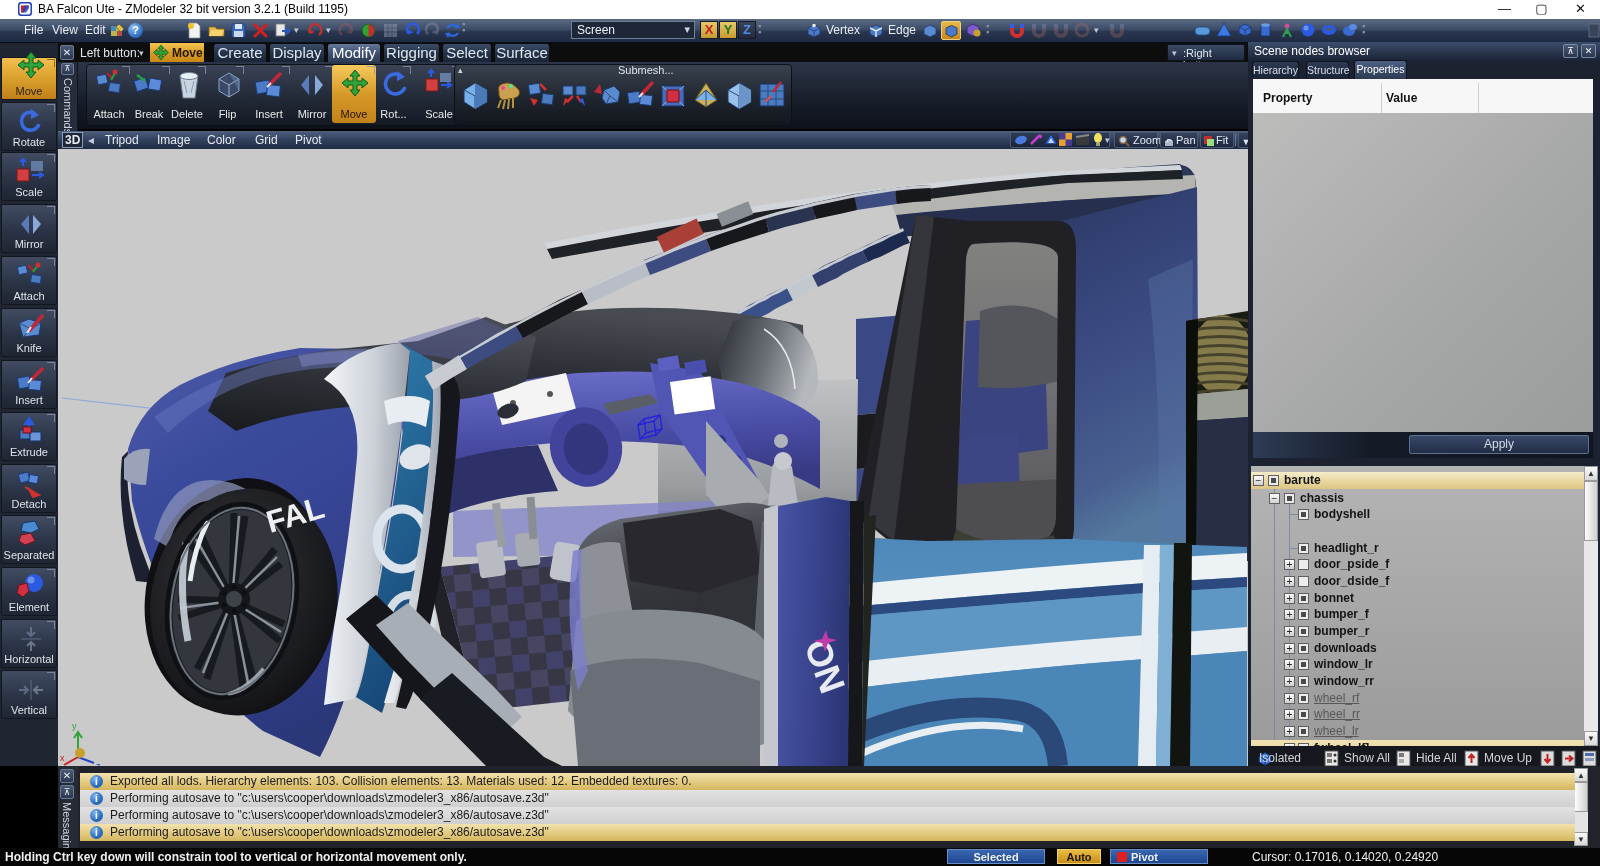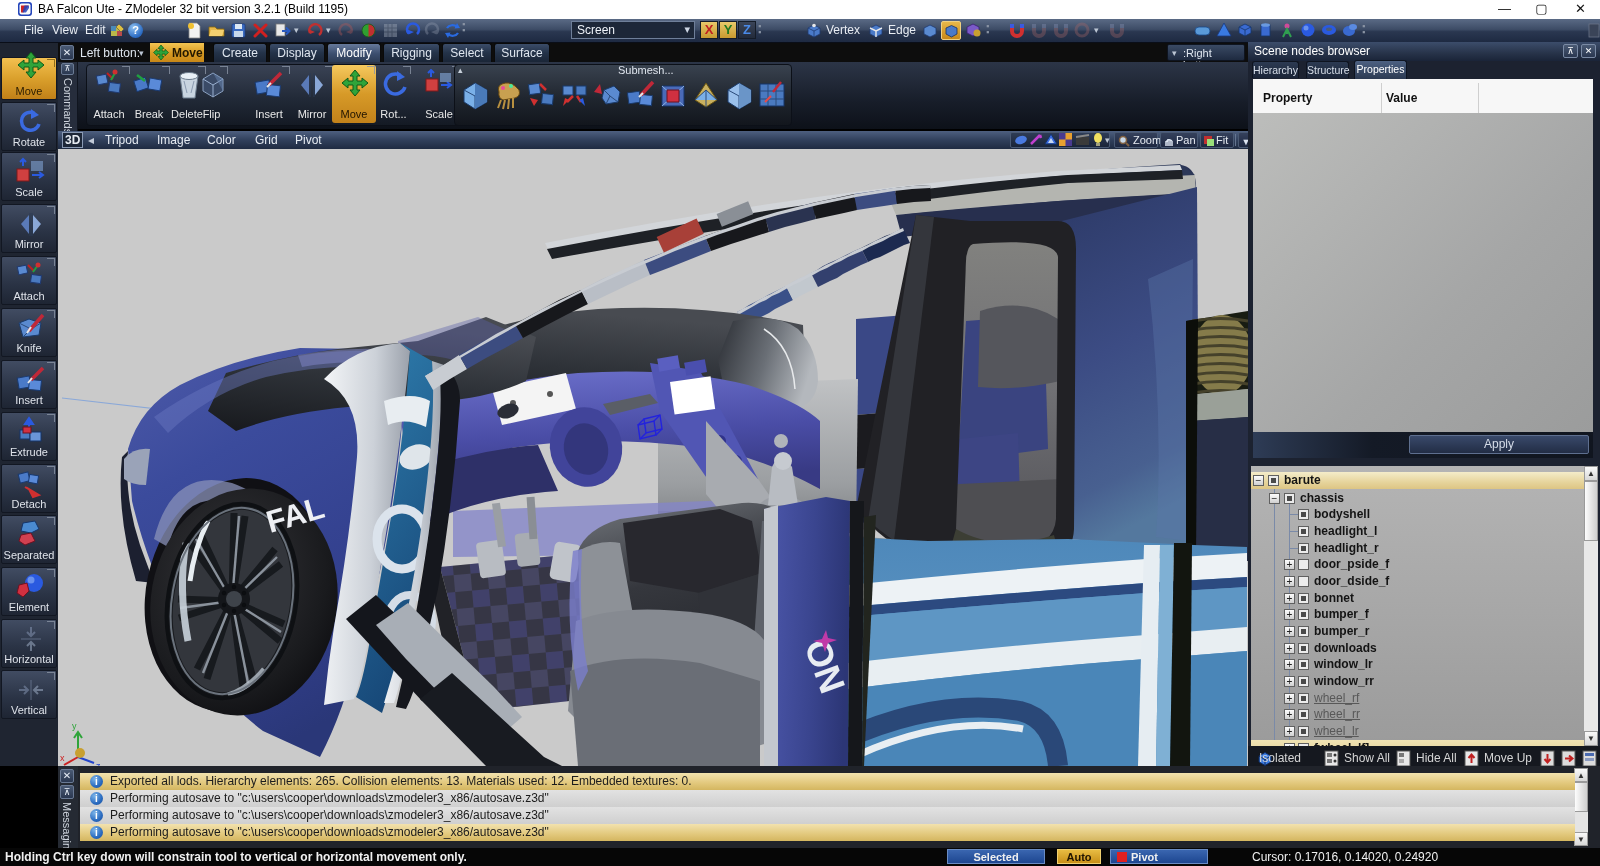--- a/index.html
+++ b/index.html
@@ -12,21 +12,21 @@
   .winbtn { position:absolute; top:0px; width:45px; height:19px; text-align:center; font-size:13px; color:#111; line-height:17px;}
   
   #toolbar1 { left:0; top:19px; width:1600px; height:24px;
      background:linear-gradient(#5a6a85 0%, #3d4c66 45%, #2a3750 55%, #1e2a42 100%); border-bottom:1px solid #0a0e18;}
   #toolbar1 .menu { position:absolute; top:4px; color:#e9edf3; font-size:12px; }
   #screenbox { position:absolute; left:571px; top:2px; width:124px; height:18px; background:#1d2738; border:1px solid #6f7f99; color:#eef2f8; font-size:12px; padding:1px 5px; }
   #screenbox:after { content:"▾"; position:absolute; right:4px; top:1px; color:#cdd6e4; font-size:11px;}
   .xyzbtn { position:absolute; top:2px; width:18px; height:18px; border:1px solid #151c28; font-weight:bold; font-size:13px; text-align:center; line-height:16px;}
   
   #tabrow { left:0; top:43px; width:1600px; height:19px; background:#0d0d0d; }
-  .tab { position:absolute; top:0; height:23px; background:linear-gradient(#3b4c68,#243349 40%,#16202f); color:#dfe6ef; font-size:12px; text-align:center; line-height:18px; border-radius:3px 3px 0 0; border:1px solid #0a0a0a; border-bottom:none;}
+  .tab { position:absolute; top:0; height:23px; background:linear-gradient(#3b4c68,#243349 40%,#16202f); color:#dfe6ef; font-size:15px; text-align:center; line-height:18px; border-radius:3px 3px 0 0; border:1px solid #0a0a0a; border-bottom:none;}
   .tab.active { background:linear-gradient(#66799b,#3c4e6e 45%,#253349); color:#fff;text-align:center; }
   
   #toolbar2 { left:58px; top:62px; width:1542px; height:67px; background:linear-gradient(#2c3547,#171d29 60%,#0d1119); }
   #t2panel { position:absolute; left:28px; top:2px; width:400px; height:62px; background:linear-gradient(#3a4355,#222a38 55%,#141a24); border-radius:4px; border:1px solid #0c1018;}
   .t2btn { position:absolute; top:3px; width:44px; height:58px; border-radius:3px; }
   .t2btn .lbl { position:absolute; bottom:3px; width:100%; text-align:center; color:#e8e8e8; font-size:11px; }
   .t2btn.sel { background:linear-gradient(#f5c95e,#d79a28 50%,#c2821a); }
   .t2btn.sel .lbl { color:#201400; }
   .popup-corner { position:absolute; right:1px; top:1px; width:8px; height:8px; border:1px solid #8a94a4; border-left:none; border-bottom:none; opacity:.8;}
   
@@ -289,21 +289,21 @@
     </div>
     <div class="t2btn" style="left:109px;width:40px">
       <svg style="position:absolute;left:7px;top:3px" width="30" height="33">
         <path d="M6 8 L9 30 H21 L24 8" fill="#c8d4e0" stroke="#6a7a8c" stroke-width="1"></path>
         <ellipse cx="15" cy="8" rx="9" ry="3.5" fill="#e8f0f8" stroke="#6a7a8c"></ellipse>
         <path d="M10 13 L13 25 M20 13 L17 25" stroke="#8a9ab0" stroke-width="1"></path>
       </svg>
       <div class="lbl">Delete</div>
       <div class="popup-corner"></div>
     </div>
-    <div class="t2btn" style="left:136px;width:35px">
+    <div class="t2btn" style="left:152px;width:35px">
       <svg style="position:absolute;left:4px;top:4px" width="30" height="32">
         <path d="M5 10 L15 4 L25 10 L25 22 L15 28 L5 22 Z" fill="#3a4a66" stroke="#8aa0c0" stroke-width="1"></path>
         <path d="M5 10 L15 16 L25 10 M15 16 V28" stroke="#9ab0d0" stroke-width="1" fill="none"></path>
         <path d="M15 4 L25 10 L25 22" fill="#6a85b0" opacity="0.5"></path>
       </svg>
       <div class="lbl">Flip</div>
       <div class="popup-corner"></div>
     </div>
     <div class="t2btn" style="left:189px">
       <svg style="position:absolute;left:6px;top:4px" width="32" height="32">
@@ -888,25 +888,20 @@
       <div class="trow" style="top:24px">
         <span class="exp" style="left:18px">−</span>
         <span class="cb f" style="left:33px"></span>
         <span class="tname" style="left:49px">chassis</span>
       </div>
       <div class="trow" style="top:40px">
         <span class="hline" style="left:39px;top:8px;width:8px"></span>
         <span class="cb f" style="left:47px"></span>
         <span class="tname" style="left:63px">bodyshell</span>
       </div>
-      <div class="trow" style="top:57px">
-        <span class="hline" style="left:39px;top:8px;width:8px"></span>
-        <span class="cb f" style="left:47px"></span>
-        <span class="tname" style="left:63px">headlight_l</span>
-      </div>
       <div class="trow" style="top:74px">
         <span class="hline" style="left:39px;top:8px;width:8px"></span>
         <span class="cb f" style="left:47px"></span>
         <span class="tname" style="left:63px">headlight_r</span>
       </div>
       <div class="trow" style="top:90px">
         <span class="exp" style="left:33px">+</span>
         <span class="cb" style="left:47px"></span>
         <span class="tname" style="left:63px">door_pside_f</span>
       </div>
@@ -1018,21 +1013,21 @@
     <div class="abs" style="left:2px;top:3px;width:14px;height:14px;background:linear-gradient(#4a5a74,#2a3750);border:1px solid #6a7a94;border-radius:2px;color:#e8eef6;font-size:10px;text-align:center;line-height:12px">✕</div>
     <div class="abs" style="left:2px;top:19px;width:14px;height:14px;background:linear-gradient(#4a5a74,#2a3750);border:1px solid #6a7a94;border-radius:2px;color:#e8eef6;font-size:9px;text-align:center;line-height:12px">⊼</div>
     <div class="abs" style="left:3px;top:36px;color:#cfd5de;font-size:11px;writing-mode:vertical-rl;">Messaging</div>
     <div class="abs" style="left:1516px;top:2px;width:14px;height:78px;background:#e4e4e4">
       <div style="position:absolute;left:0;top:0;width:14px;height:14px;background:linear-gradient(#fafafa,#d8d8d8);border:1px solid #9a9a9a;font-size:8px;text-align:center;line-height:13px;color:#333">▲</div>
       <div style="position:absolute;left:0;top:14px;width:14px;height:30px;background:linear-gradient(90deg,#fdfdfd,#cfcfcf);border:1px solid #9a9a9a"></div>
       <div style="position:absolute;left:0;bottom:0;width:14px;height:14px;background:linear-gradient(#fafafa,#d8d8d8);border:1px solid #9a9a9a;font-size:8px;text-align:center;line-height:13px;color:#333">▼</div>
     </div>
     <div class="mrow gold" style="top:7px">
       <div class="i">i</div>
-      <div class="t">Exported all lods. Hierarchy elements: 265. Collision elements: 13. Materials used: 12. Embedded textures: 0.</div>
+      <div class="t">Exported all lods. Hierarchy elements: 103. Collision elements: 13. Materials used: 12. Embedded textures: 0.</div>
     </div>
     <div class="mrow grey1" style="top:24px">
       <div class="i">i</div>
       <div class="t">Performing autosave to "c:\users\cooper\downloads\zmodeler3_x86/autosave.z3d"</div>
     </div>
     <div class="mrow grey1" style="top:41px">
       <div class="i">i</div>
       <div class="t">Performing autosave to "c:\users\cooper\downloads\zmodeler3_x86/autosave.z3d"</div>
     </div>
     <div class="mrow gold" style="top:58px">

